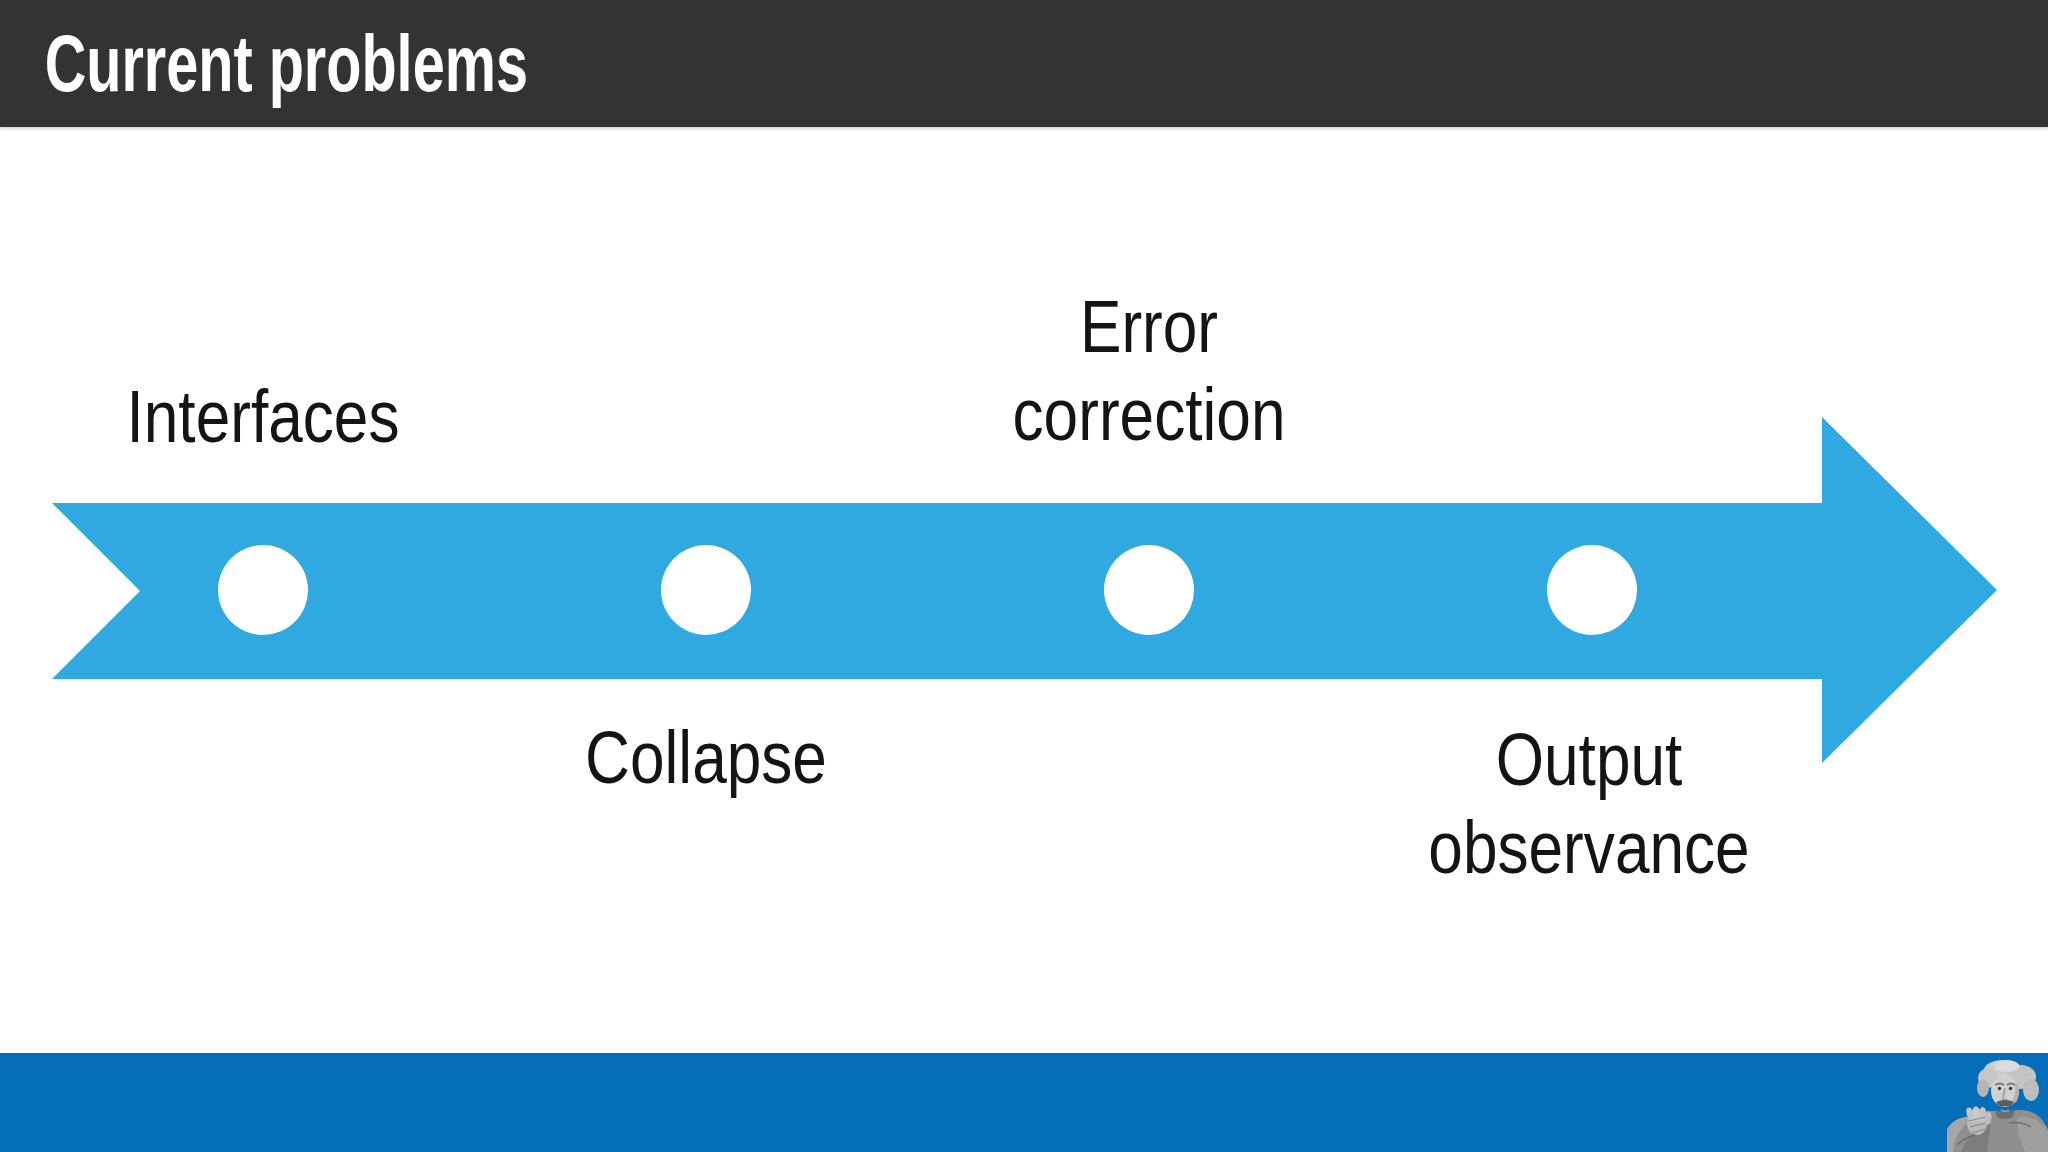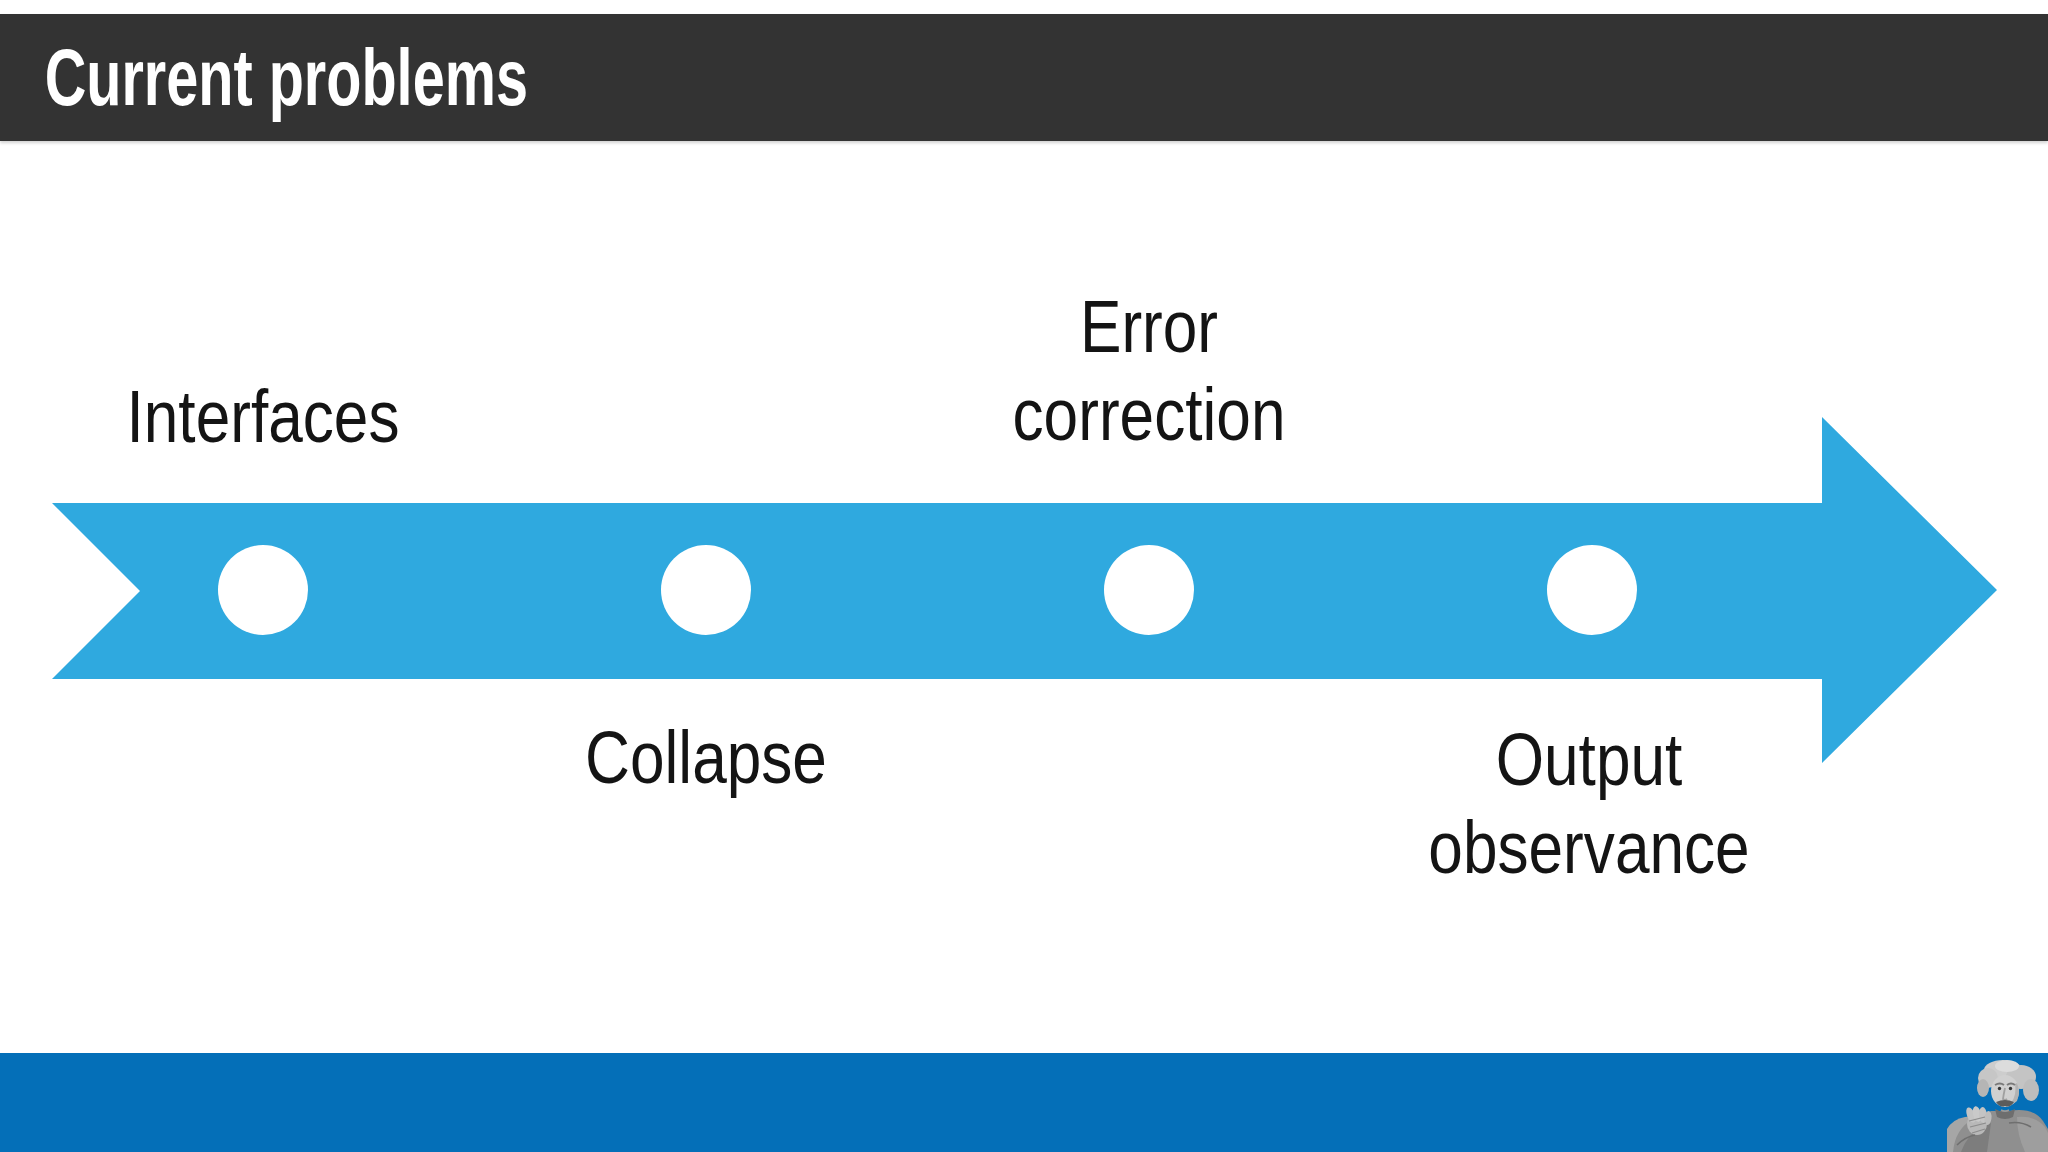--- a/index.html
+++ b/index.html
@@ -6,21 +6,21 @@
   .slide{
     position:relative;
     width:2048px;height:1152px;
     overflow:hidden;
     background:var(--background,#ffffff);
     font-family:"Liberation Sans","DejaVu Sans",sans-serif;
   }
 
   
   .titlebar{
-    position:absolute;left:0;top:14px;width:2048px;height:127px;
+    position:absolute;left:0;top:0;width:2048px;height:127px;
     background:var(--title-bar,#333333);
     display:flex;align-items:center;
     box-shadow:0 2px 3px rgba(0,0,0,0.18);
   }
   .title{
     margin:0;padding:0 0 0 62px;
     font-size:80px;font-weight:bold;letter-spacing:0;
     color:var(--title-text,#ffffff);
     transform:scaleX(0.72);transform-origin:0 50%;
     white-space:nowrap;

